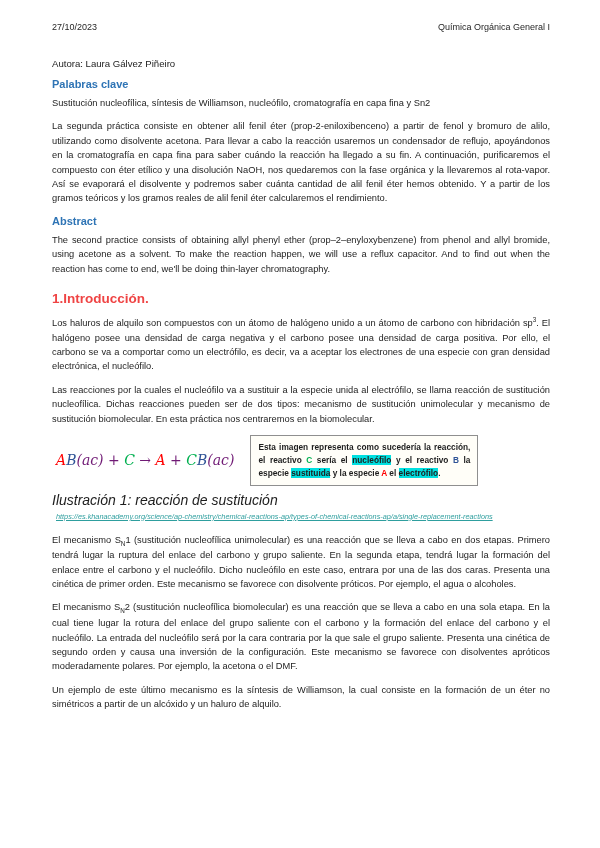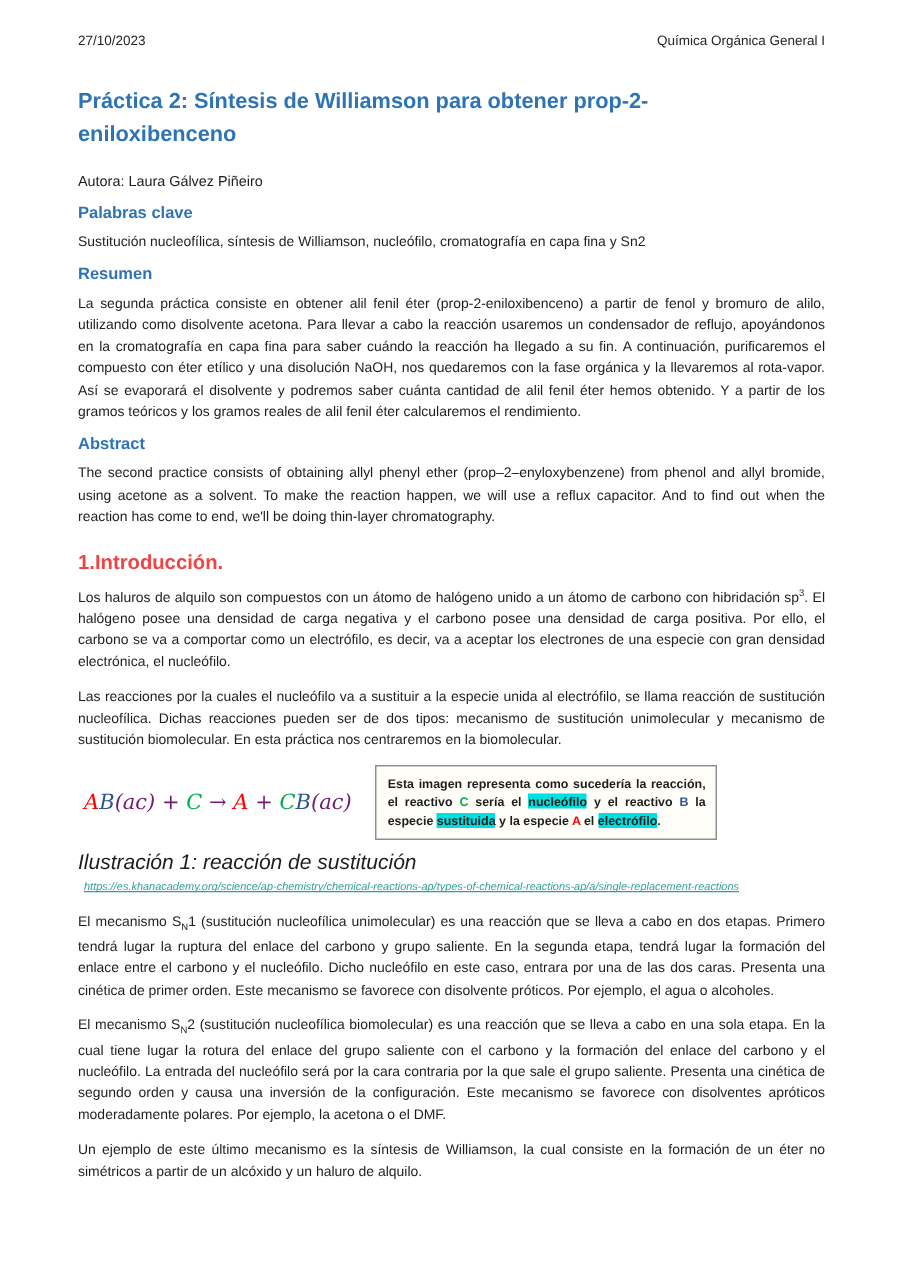--- a/index.html
+++ b/index.html
@@ -58,28 +58,26 @@
 </head>
 <body>
 
 <div class="page">
 
   <div class="header">
     <span>27/10/2023</span>
     <span>Química Orgánica General I</span>
   </div>
 
-  <div class="doc-title">Práctica 2: Síntesis de Williamson para obtener prop-2-eniloxibenceno</div>
 
   <p class="meta">Autora: Laura Gálvez Piñeiro</p>
 
   <div class="sec-heading">Palabras clave</div>
   <p class="body-text">Sustitución nucleofílica, síntesis de Williamson, nucleófilo, cromatografía en capa fina y Sn2</p>
 
-  <div class="sec-heading">Resumen</div>
   <p class="body-text just">La segunda práctica consiste en obtener alil fenil éter (prop-2-eniloxibenceno) a partir de fenol y bromuro de alilo, utilizando como disolvente acetona. Para llevar a cabo la reacción usaremos un condensador de reflujo, apoyándonos en la cromatografía en capa fina para saber cuándo la reacción ha llegado a su fin. A continuación, purificaremos el compuesto con éter etílico y una disolución NaOH, nos quedaremos con la fase orgánica y la llevaremos al rota-vapor. Así se evaporará el disolvente y podremos saber cuánta cantidad de alil fenil éter hemos obtenido. Y a partir de los gramos teóricos y los gramos reales de alil fenil éter calcularemos el rendimiento.</p>
 
   <div class="sec-heading">Abstract</div>
   <p class="body-text just">The second practice consists of obtaining allyl phenyl ether (prop–2–enyloxybenzene) from phenol and allyl bromide, using acetone as a solvent. To make the reaction happen, we will use a reflux capacitor. And to find out when the reaction has come to end, we'll be doing thin-layer chromatography.</p>
 
   <div class="big-heading">1.Introducción.</div>
 
   <p class="body-text just"><span>Los haluros de alquilo son compuestos con un átomo de halógeno unido a un átomo de carbono con hibridación sp</span><sup>3</sup><span>. El halógeno posee una densidad de carga negativa y el carbono posee una densidad de carga positiva. Por ello, el carbono se va a comportar como un electrófilo, es decir, va a aceptar los electrones de una especie con gran densidad electrónica, el nucleófilo.</span></p>
 
   <p class="body-text just">Las reacciones por la cuales el nucleófilo va a sustituir a la especie unida al electrófilo, se llama reacción de sustitución nucleofílica. Dichas reacciones pueden ser de dos tipos: mecanismo de sustitución unimolecular y mecanismo de sustitución biomolecular. En esta práctica nos centraremos en la biomolecular.</p>

